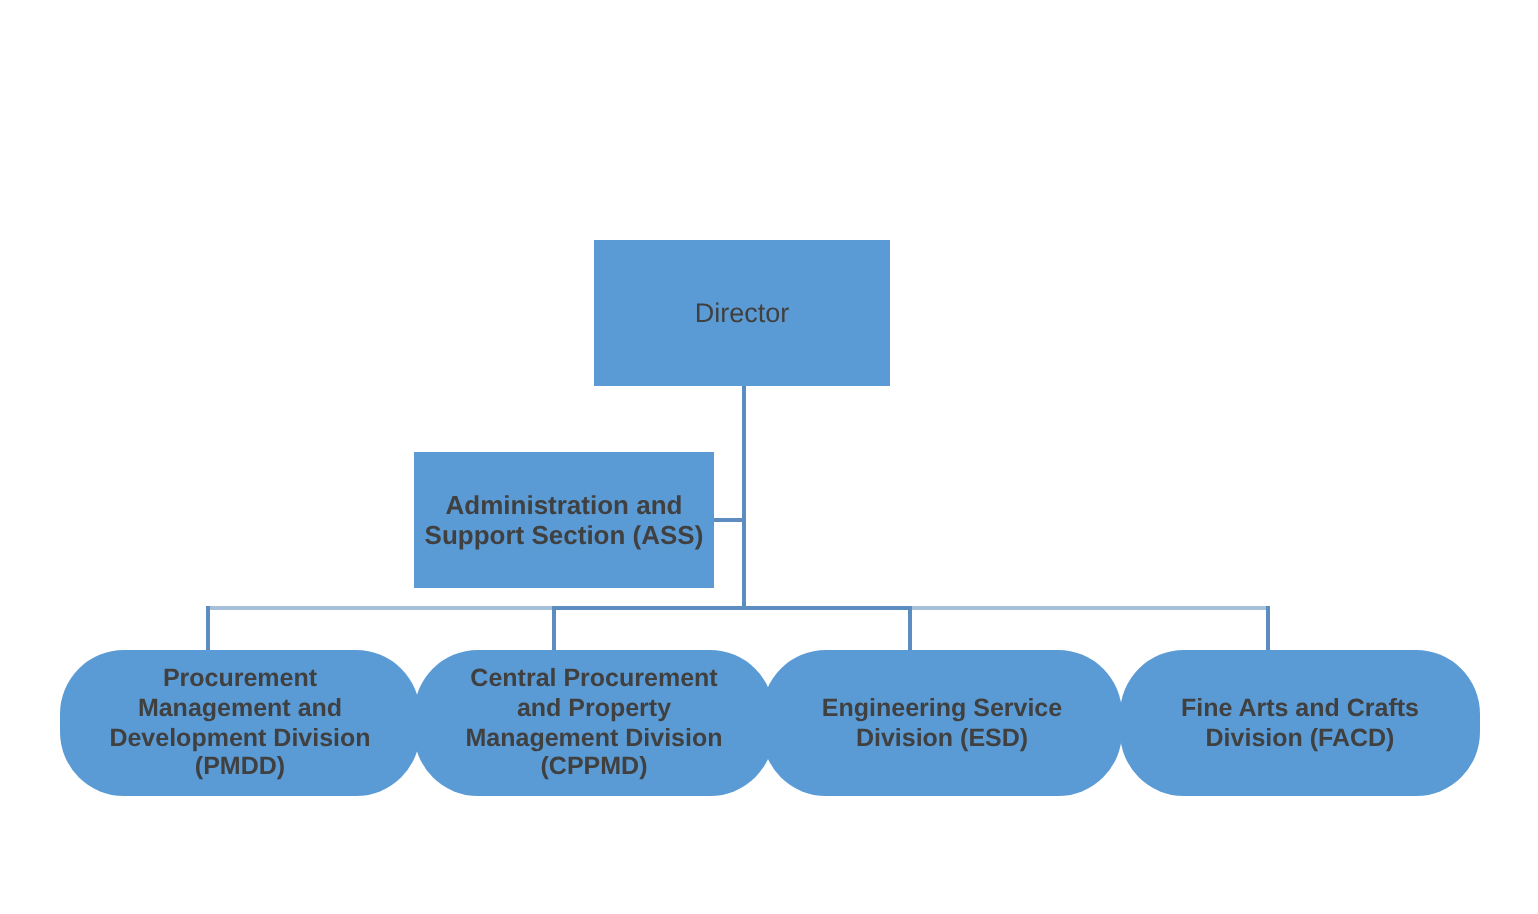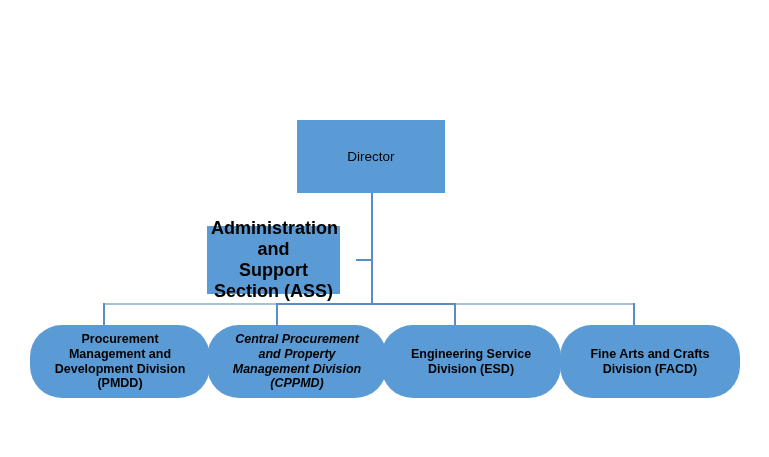--- a/index.html
+++ b/index.html
@@ -11,21 +11,21 @@
     position: relative;
     width: 769px;
     height: 457px;
     background: #ffffff;
     overflow: hidden;
     font-family: "Liberation Sans", sans-serif;
   }
   .node {
     position: absolute;
     background: #5b9bd5;
-    color: #000000;
+    color: #404040;
     display: flex;
     align-items: center;
     justify-content: center;
     text-align: center;
     box-sizing: border-box;
     line-height: 1.18;
     padding: 2px 4px;
     z-index: 3;
   }
   .node-label {
@@ -37,35 +37,35 @@
     left: 297px;
     top: 120px;
     width: 148px;
     height: 73px;
     font-size: 13.5px;
     font-weight: 400;
   }
   #node-ass {
     left: 207px;
     top: 226px;
-    width: 133px;
+    width: 150px;
     height: 68px;
-    font-size: 18px;
+    font-size: 13px;
     font-weight: 700;
   }
   .node-division {
     top: 325px;
     width: 180px;
     height: 73px;
     font-size: 12.5px;
     font-weight: 700;
     border-radius: 32px;
   }
   #node-pmdd  { left: 30px; }
-  #node-cppmd { left: 207px; font-style: italic; }
+  #node-cppmd { left: 207px; }
   #node-esd   { left: 381px; }
   #node-facd  { left: 560px; }
 
   .conn {
     position: absolute;
     z-index: 1;
   }
   .v-dark {
     width: 2px;
     background: #5b8dc0;

